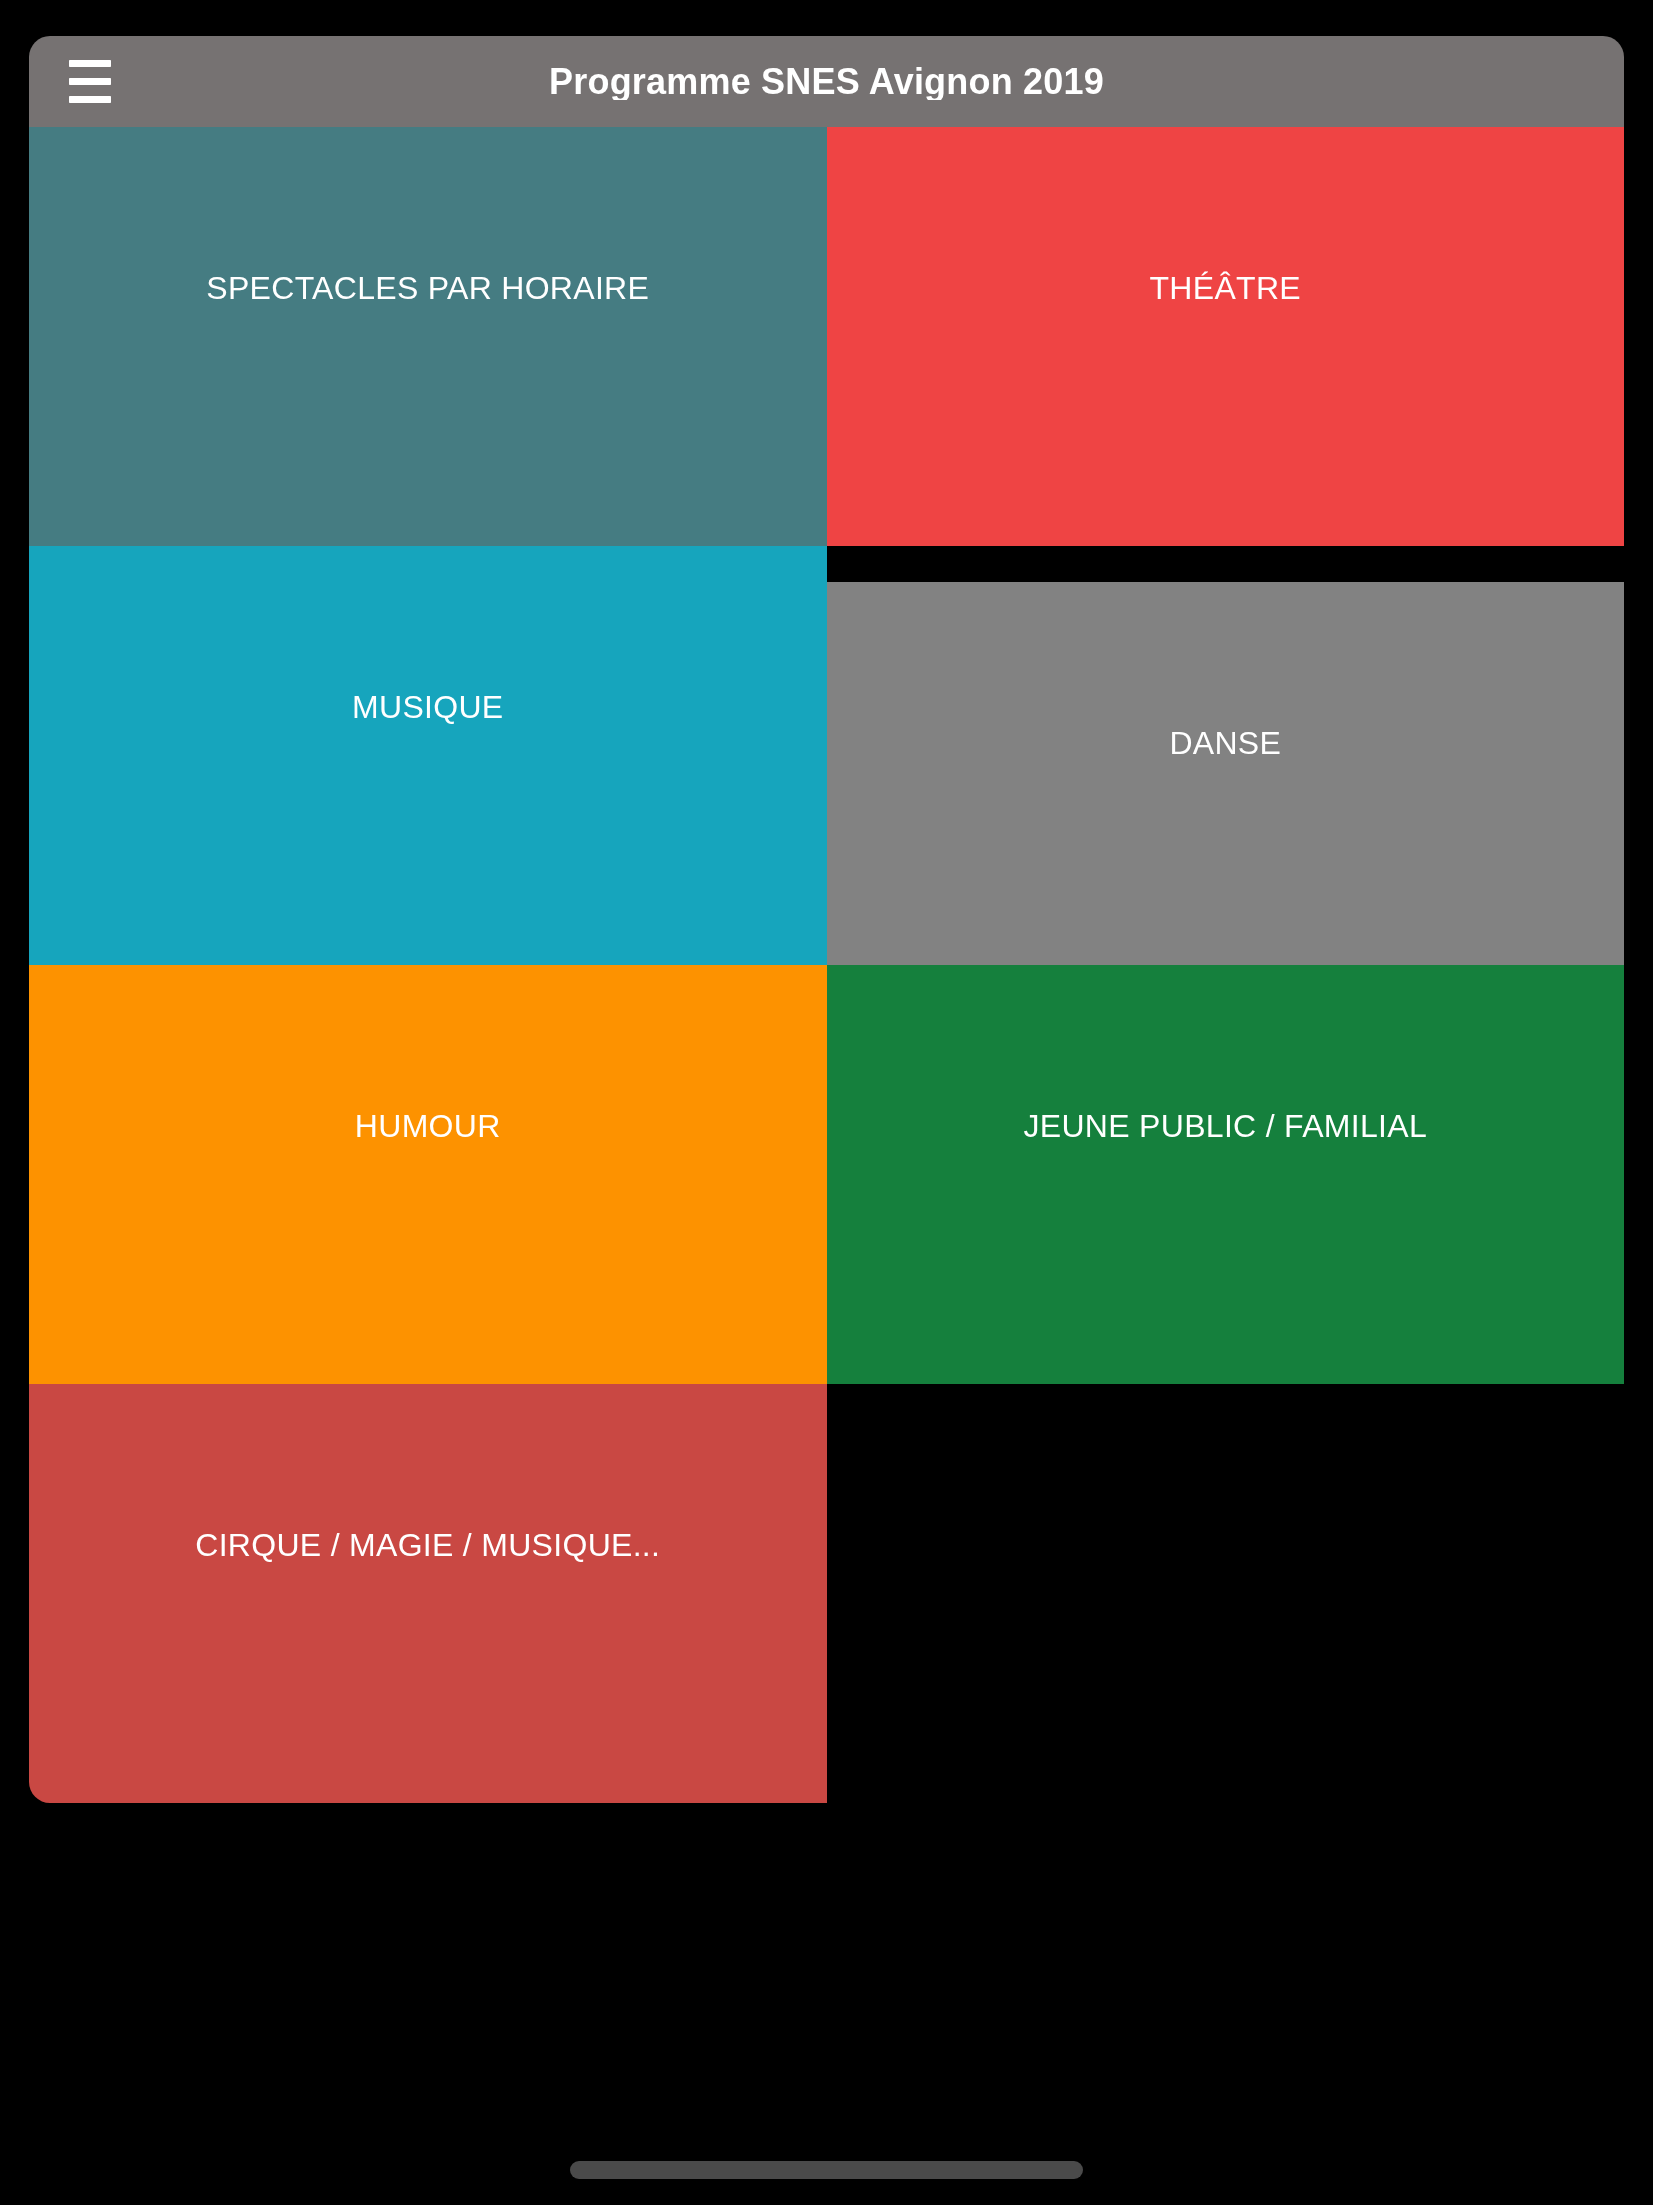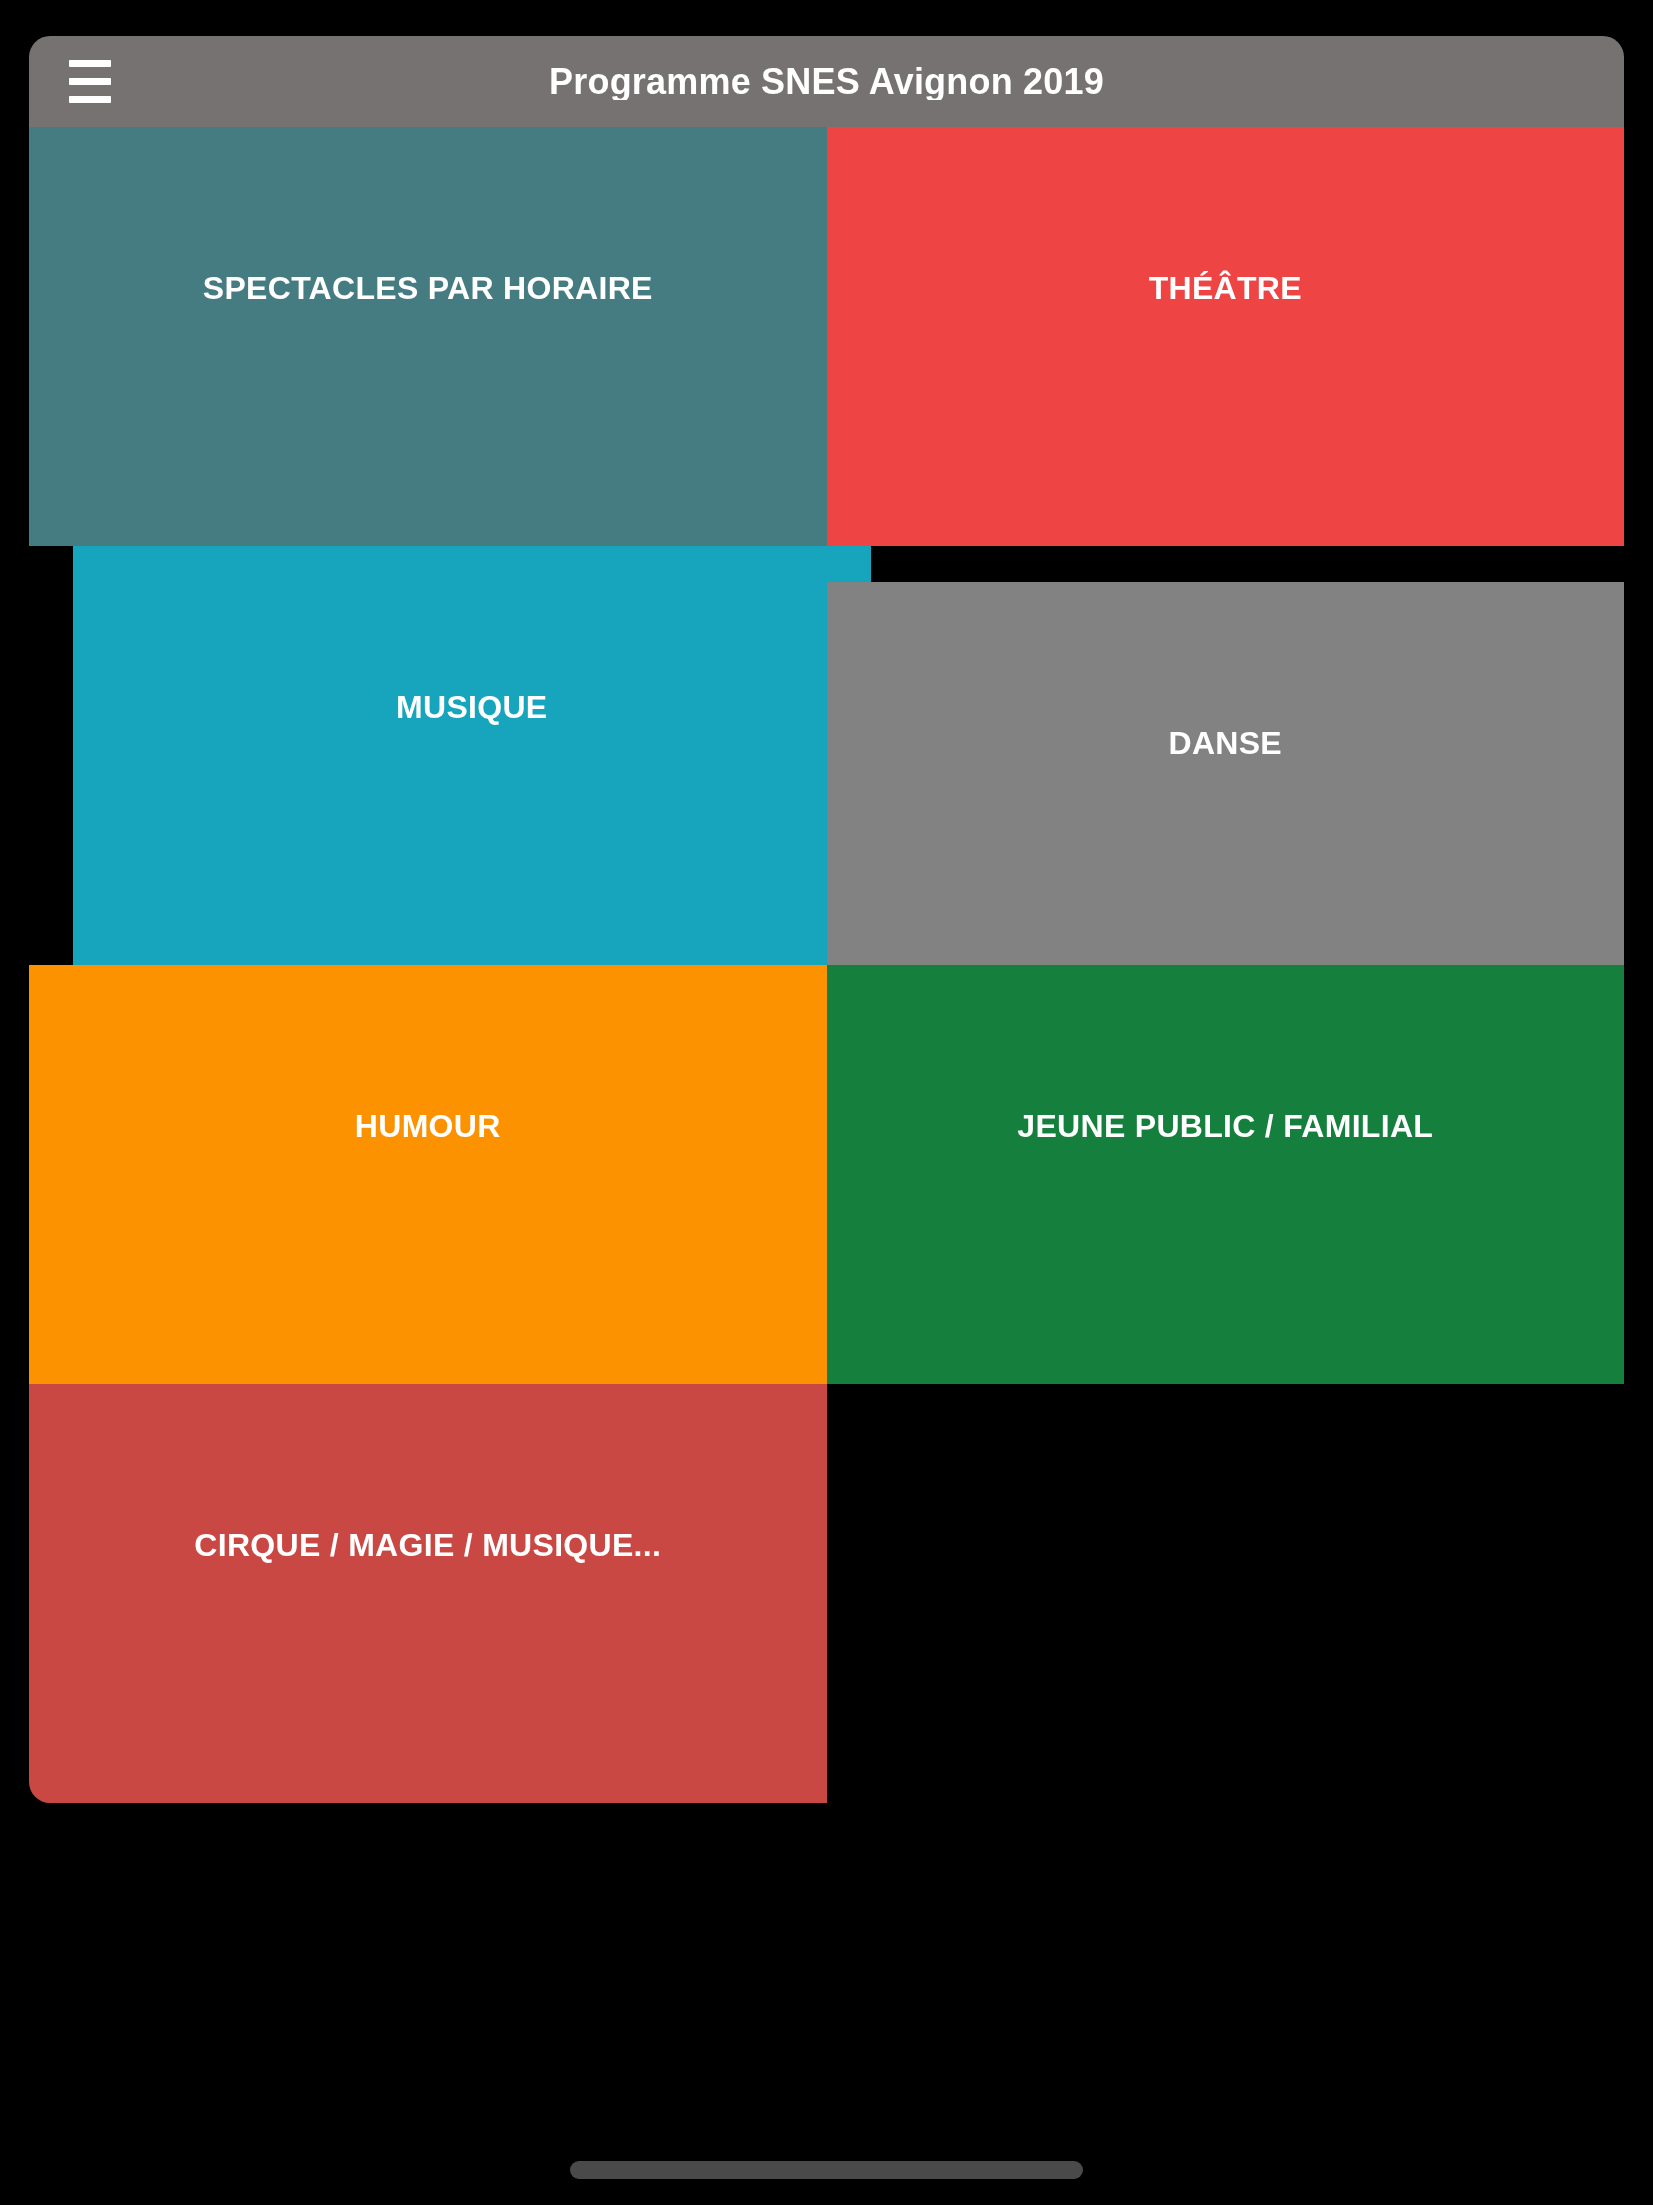--- a/index.html
+++ b/index.html
@@ -96,21 +96,21 @@
 
   .tile-label {
     position: absolute;
     left: 0;
     right: 0;
     top: 38.5%;
     transform: translateY(-50%);
     text-align: center;
     color: #ffffff;
     font-size: 32px;
-    font-weight: 700;
+    font-weight: 400;
     letter-spacing: 0.3px;
     line-height: 1.15;
     padding: 0 11.3px;
     white-space: nowrap;
     overflow: hidden;
     text-overflow: ellipsis;
   }
 
   
   #home-indicator-area {
@@ -152,21 +152,21 @@
     <div id="tile-grid">
 
       <div class="tile" style="background: rgb(69, 124, 130);">
         <div class="tile-label">SPECTACLES PAR HORAIRE</div>
       </div>
 
       <div class="tile" style="background: #ef4444;">
         <div class="tile-label">THÉÂTRE</div>
       </div>
 
-      <div class="tile" style="background: rgb(22, 165, 189); margin-left: 44px;">
+      <div class="tile" style="background: rgb(22, 165, 189);">
         <div class="tile-label">MUSIQUE</div>
       </div>
 
 
       <div class="tile" style="background: rgb(130, 130, 130); margin-top: 36px;">
         <div class="tile-label">DANSE</div>
       </div>
 
       <div class="tile" style="background: rgb(253, 146, 0);">
         <div class="tile-label">HUMOUR</div>

